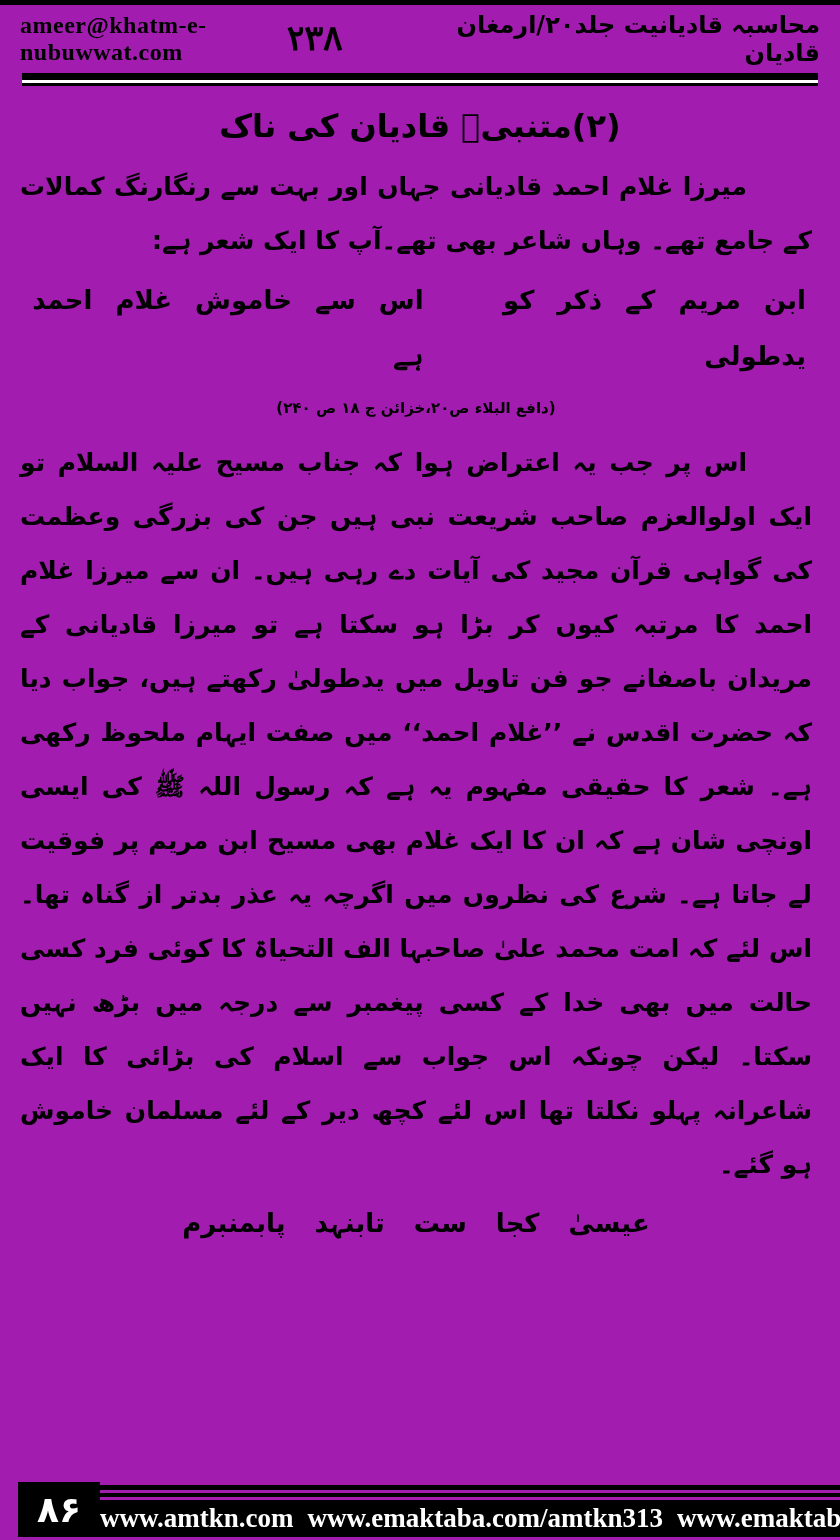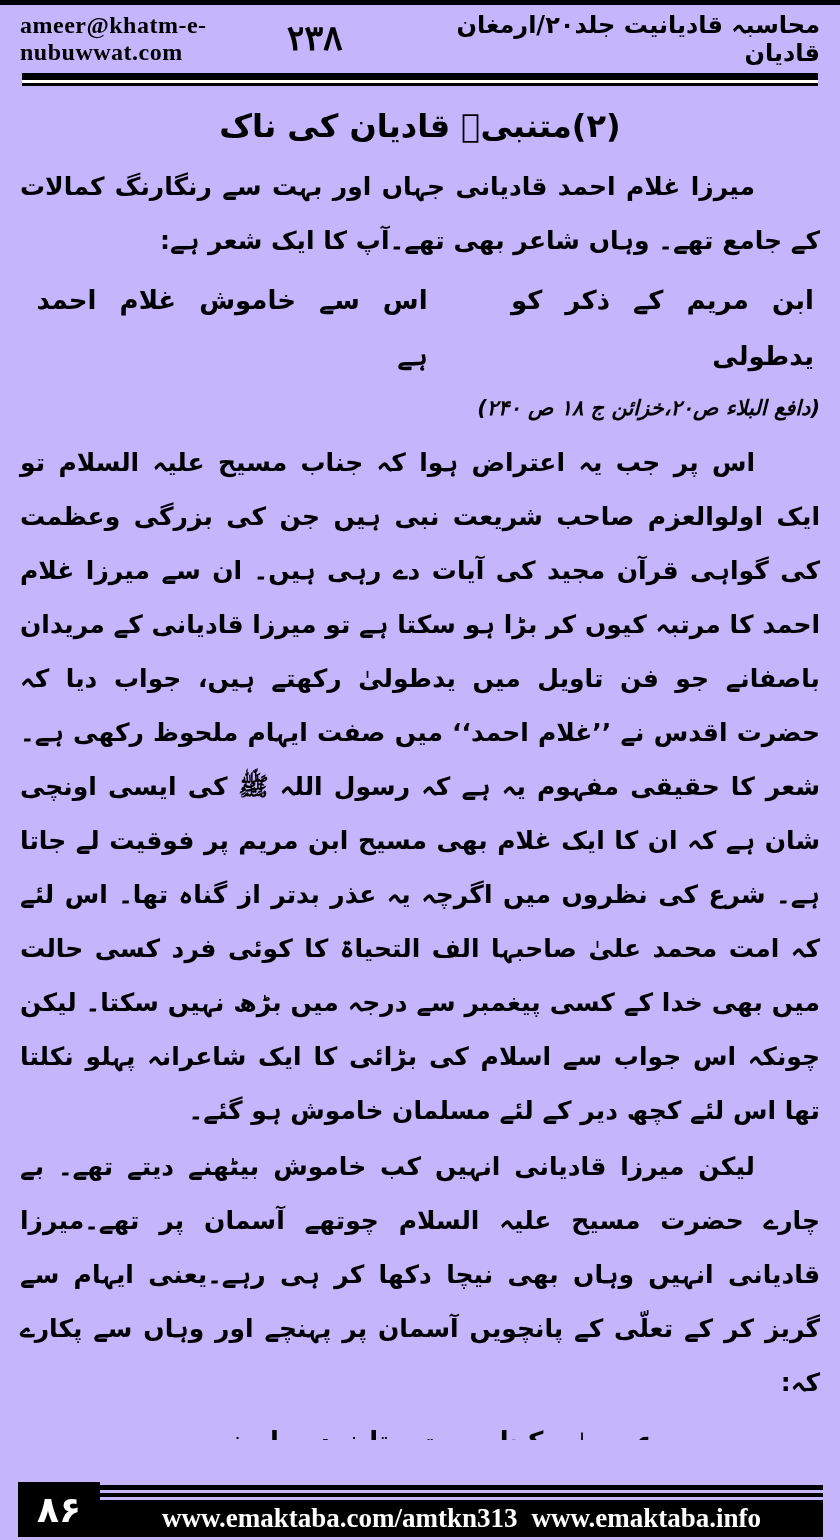--- a/index.html
+++ b/index.html
@@ -4,21 +4,21 @@
 <style>
   html, body {
     margin: 0;
     padding: 0;
     background: #ffffff;
   }
   .page {
     position: relative;
     width: 840px;
     height: 1540px;
-    background: #c4b5fd;
+    background: #a21caf;
     color: #000000;
     overflow: hidden;
     font-family: "DejaVu Sans", sans-serif;
   }
 
   
   .topbar {
     height: 5px;
     background: #000000;
     width: 100%;
@@ -63,21 +63,21 @@
     text-align: center;
     font-weight: bold;
     font-size: 32px;
     margin-top: 16px;
     line-height: 1.5;
   }
 
   
   .content {
     direction: rtl;
-    padding: 10px 20px 0 20px;
+    padding: 10px 28px 0 20px;
     height: 1280px;
     overflow: hidden;
     font-weight: bold;
   }
   .para {
     font-size: 25px;
     line-height: 54px;
     text-align: justify;
     text-indent: 65px;
     margin: 0 0 2px 0;
@@ -85,25 +85,24 @@
   .couplet {
     display: flex;
     justify-content: space-between;
     font-size: 26px;
     line-height: 56px;
     padding: 2px 6px;
   }
   .couplet .hemistich { word-spacing: 14px; }
   .reference {
     direction: rtl;
-    text-align: right;
-    font-size: 21px;
+    text-align: center;
+    font-size: 15px;
     line-height: 44px;
     margin: 0 0 6px 0;
-    font-style: italic;
   }
   .verse-line {
     text-align: center;
     font-size: 26px;
     line-height: 58px;
     word-spacing: 20px;
   }
 
   
   .footer {
@@ -175,31 +174,31 @@
 
     <div class="couplet">
       <span class="hemistich">ابن مریم کے ذکر کو یدطولی</span>
       <span class="hemistich">اس سے خاموش غلام احمد ہے</span>
     </div>
 
     <div class="reference">(دافع البلاء ص۲۰،خزائن ج ۱۸ ص ۲۴۰)</div>
 
     <p class="para">اس پر جب یہ اعتراض ہوا کہ جناب مسیح علیہ السلام تو ایک اولوالعزم صاحب شریعت نبی ہیں جن کی بزرگی وعظمت کی گواہی قرآن مجید کی آیات دے رہی ہیں۔ ان سے میرزا غلام احمد کا مرتبہ کیوں کر بڑا ہو سکتا ہے تو میرزا قادیانی کے مریدان باصفانے جو فن تاویل میں یدطولیٰ رکھتے ہیں، جواب دیا کہ حضرت اقدس نے ’’غلام احمد‘‘ میں صفت ایہام ملحوظ رکھی ہے۔ شعر کا حقیقی مفہوم یہ ہے کہ رسول اللہ ﷺ کی ایسی اونچی شان ہے کہ ان کا ایک غلام بھی مسیح ابن مریم پر فوقیت لے جاتا ہے۔ شرع کی نظروں میں اگرچہ یہ عذر بدتر از گناہ تھا۔ اس لئے کہ امت محمد علیٰ صاحبہا الف التحیاۃ کا کوئی فرد کسی حالت میں بھی خدا کے کسی پیغمبر سے درجہ میں بڑھ نہیں سکتا۔ لیکن چونکہ اس جواب سے اسلام کی بڑائی کا ایک شاعرانہ پہلو نکلتا تھا اس لئے کچھ دیر کے لئے مسلمان خاموش ہو گئے۔</p>
 
-    <p class="para">لیکن میرزا قادیانی انہیں کب خاموش بیٹھنے دیتے تھے۔ بے چارے حضرت مسیح علیہ السلام چوتھے آسمان پر تھے۔میرزا قادیانی انہیں وہاں بھی نیچا دکھا کر ہی رہے۔یعنی ایہام سے گریز کر کے تعلّی کے پانچویں آسمان پر پہنچے اور وہاں سے پکارے کہ:</p>
 
     <div class="verse-line">عیسیٰ کجا ست تابنہد پابمنبرم</div>
 
   </div>
 
   <div class="footer">
     <div class="footer-pagebox">۸۶</div>
     <div class="footer-right">
       <div class="footer-line1"></div>
       <div class="footer-line2"></div>
       <div class="footer-bar">
+        <span>www.amtkn.com</span>
         <span>www.emaktaba.com/amtkn313</span>
         <span>www.emaktaba.info</span>
       </div>
     </div>
   </div>
 
 </div>
 
 </body></html>

